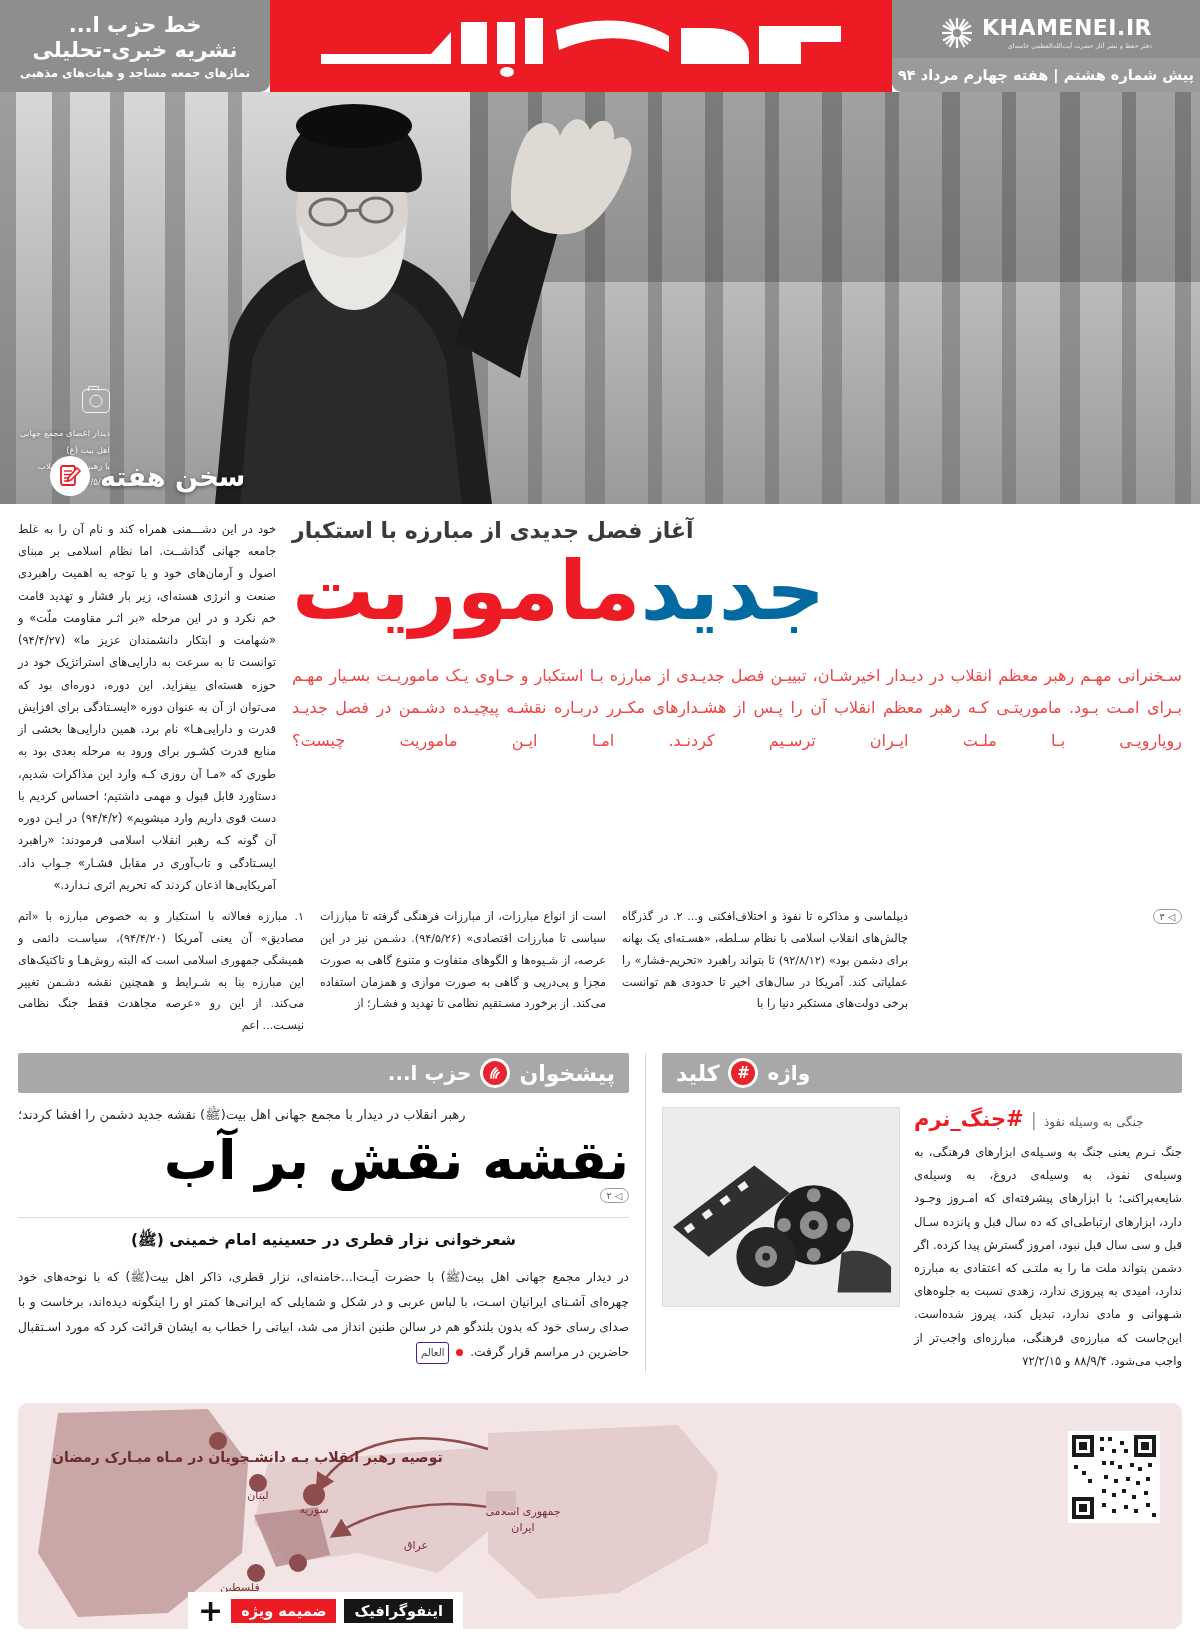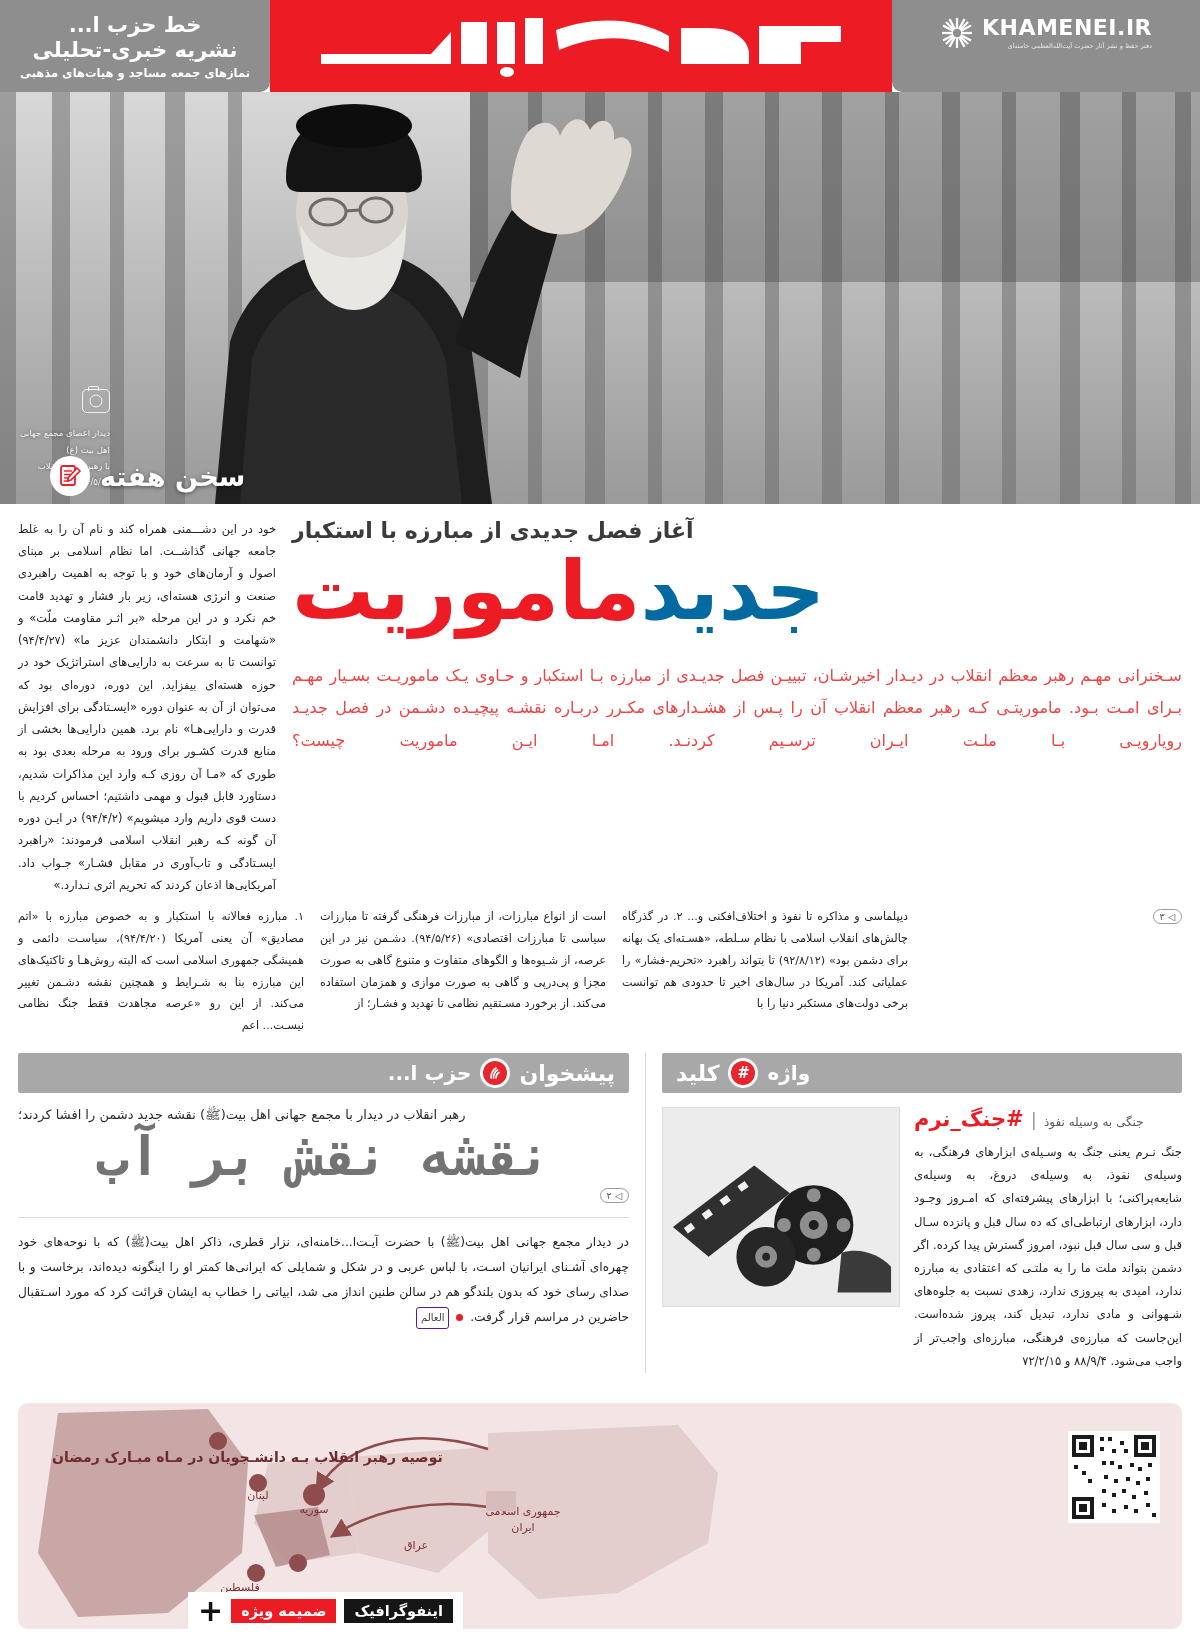--- a/index.html
+++ b/index.html
@@ -148,22 +148,22 @@
   .kw-tag { color:#ed1c24; font-size:21px; font-weight:bold; }
   .kw-sep { color:#9a9a9a; font-size:18px; padding:0 2px; }
   .kw-def { color:#5a5a5a; font-size:12px; }
   .kw-p { font-size:11.6px; line-height:2.0; text-align:justify; color:#1f1f1f; }
 
   
   .pv-sub {
     font-size:13px; color:#2b2b2b; text-align:left; padding-top:14px; direction:rtl;
   }
   .pv-title {
-    color:#737373; font-size:54px; font-weight:bold; text-align:center;
-    letter-spacing:-1.5px; line-height:1.22; margin-top:2px; direction:rtl;font-family:Liberation Mono, monospace;
+    color:#000000; font-size:54px; font-weight:bold; text-align:right;
+    letter-spacing:-1.5px; line-height:1.22; margin-top:2px; direction:rtl;
   }
   .pv-badgewrap { display:flex; align-items:center; justify-content:flex-start; margin-top:-6px; }
   .hr-light { border-top:1px solid #dadada; margin:14px 0 12px; }
   .pv-sub2 { font-size:15.5px; font-weight:bold; text-align:center; color:#141414; margin-bottom:12px; }
   .pv-p { font-size:12.2px; line-height:2.05; text-align:justify; color:#1f1f1f; }
   .redsq { display:inline-block; width:7px; height:7px; background:#ed1c24; border-radius:50%; margin:0 3px; }
   .src-tag {
     display:inline-flex; align-items:center; gap:3px; border:1px solid #4c1d95;
     border-radius:3px; padding:0 4px; font-size:10px; color:#444;
   }
@@ -216,20 +216,21 @@
               <line x1="9.5" y1="3" x2="24.5" y2="31"></line>
               <line x1="24.5" y1="3" x2="9.5" y2="31"></line>
               <line x1="3" y1="9.5" x2="31" y2="24.5"></line>
               <line x1="3" y1="24.5" x2="31" y2="9.5"></line>
             </g>
             <circle cx="17" cy="17" r="4.2" fill="#8e8e8e"></circle>
           </g>
         </svg>
       </div>
     </div>
+    <div class="mh-issue">پیش شماره هشتم | هفته چهارم مرداد ۹۴</div>
   </div>
 
   <div class="mh-center">
     <div class="mh-wordmark">
       <svg width="560" height="80" viewBox="0 0 560 80" aria-hidden="true">
         <g fill="#ffffff">
           <path d="M20 48 L130 48 L150 26 L150 58 L20 58 Z"></path>
           <path d="M150 20 L172 20 L172 62 L150 62 Z" opacity=".0"></path>
           <path d="M160 16 L186 16 L186 58 L160 58 Z"></path>
           <path d="M196 16 L214 16 L214 58 L196 58 Z"></path>
@@ -431,20 +432,21 @@
     </div>
 
     <div class="pv-sub">رهبر انقلاب در دیدار با مجمع جهانی اهل بیت(ﷺ) نقشه جدید دشمن را افشا کردند؛</div>
     <div class="pv-title">نقشه نقش بر آب</div>
     <div class="pv-badgewrap">
       <span class="pg-badge">◁ <span>۲</span></span>
     </div>
 
     <div class="hr-light"></div>
 
+    <div class="pv-sub2">شعرخوانی نزار قطری در حسینیه امام خمینی (ﷺ)</div>
     <div class="pv-p">
       <span>در دیدار مجمع جهانی اهل بیت(ﷺ) با حضرت آیـت‌ا...خامنه‌ای، نزار قطری، ذاکر اهل بیت(ﷺ) که با نوحه‌های خود چهره‌ای آشـنای ایرانیان اسـت، با لباس عربی و در شکل و شمایلی که ایرانی‌ها کمتر او را اینگونه دیده‌اند، برخاست و با صدای رسای خود که بدون بلندگو هم در سالن طنین انداز می شد، ابیاتی را خطاب به ایشان قرائت کرد که مورد اسـتقبال حاضرین در مراسم قرار گرفت.</span>
       <span class="redsq"></span>
       <span class="src-tag">العالم</span>
     </div>
   </div>
 </div>
 
 <div class="banner">
   <svg class="banner-map" viewBox="0 0 1164 226" preserveAspectRatio="none">

